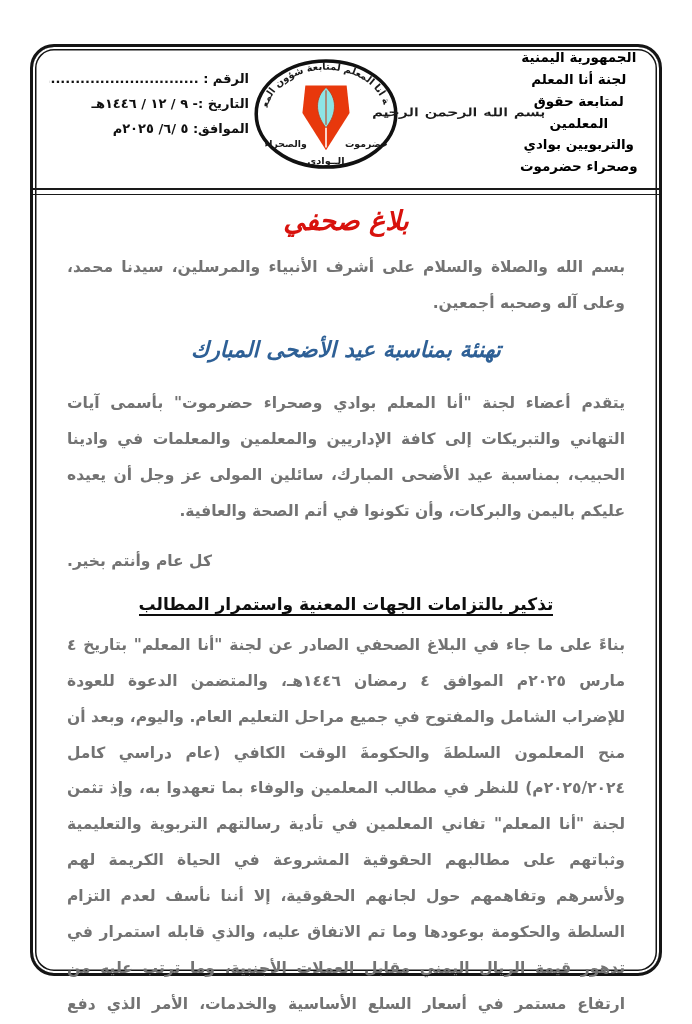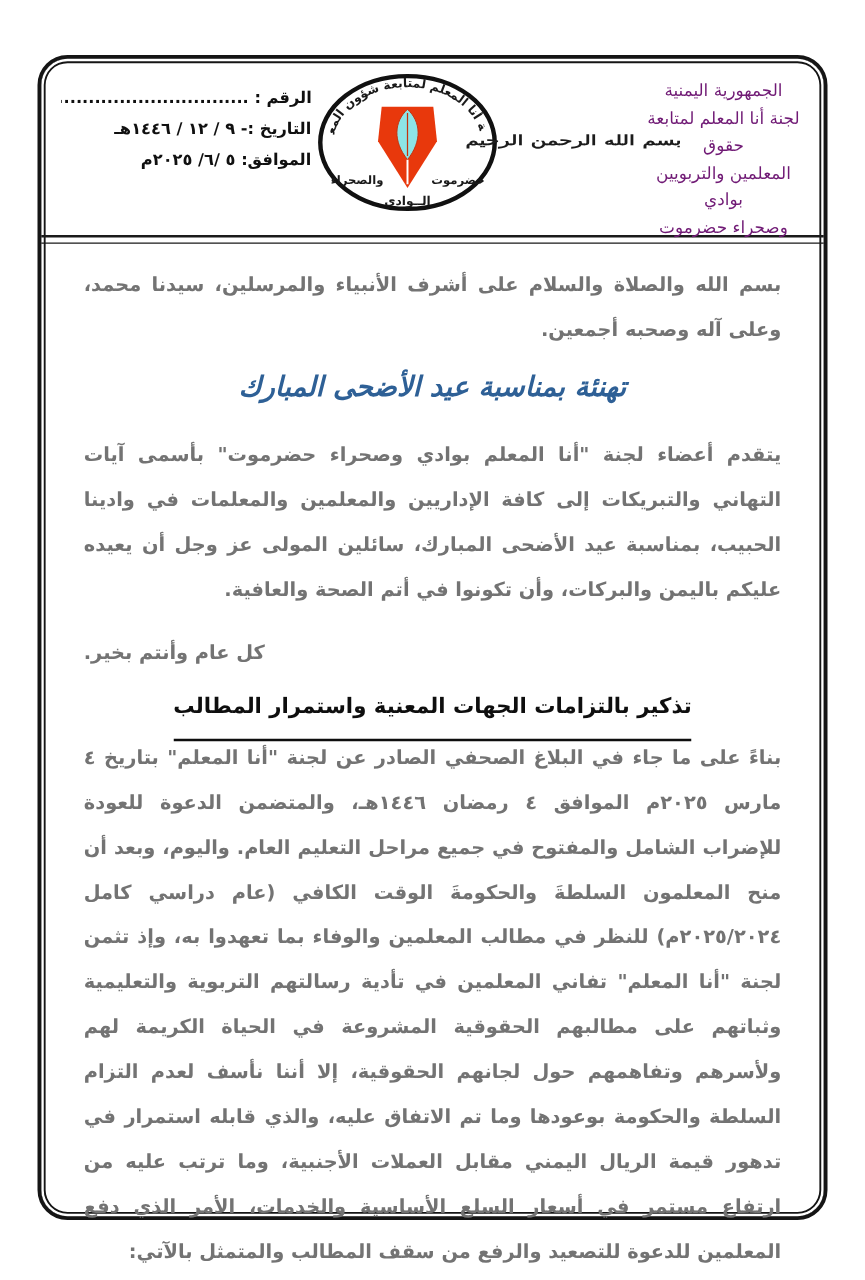--- a/index.html
+++ b/index.html
@@ -10,22 +10,22 @@
   }
   .frame{
     position:absolute;right:30px;top:44px;width:632px;height:932px;
     box-sizing:border-box;border:3px solid #151515;border-radius:24px;
     box-shadow: inset 0 0 0 2px #ffffff, inset 0 0 0 3.5px #151515;
     padding:0 16px;
   }
   
   .letterhead{display:flex;height:141px;align-items:flex-start;}
   .org-block{
-    width:198px;text-align:center;font-weight:normal;font-size:13.5px;
-    line-height:1.62;padding-top:16px;color:#701a75;
+    width:198px;text-align:center;font-weight:bold;font-size:13.5px;
+    line-height:1.62;color:#000000;
   }
   .center-block{flex:1;display:flex;flex-direction:row;align-items:center;padding-top:8px;}
   .bismillah{
     font-family:"DejaVu Serif","Liberation Serif",serif;
     font-size:11px;font-weight:bold;color:#1c1c1c;
     transform:scaleX(1.55);transform-origin:center;white-space:nowrap;
   }
   .logo-svg{width:154px;height:114px;margin-top:1px;}
   .meta-block{
     width:200px;font-weight:bold;font-size:13px;color:#101010;
@@ -45,21 +45,21 @@
   .para{
     font-size:15.5px;font-weight:bold;line-height:2.32;text-align:justify;
     margin:14px;color:#737373;
   }
   .para.short{text-align:left;}
   .title-blue{
     text-align:center;color:#2e6096;font-size:22px;font-weight:bold;font-style:italic;
     font-family:"DejaVu Serif","Liberation Serif",serif;margin:4px 0 24px;
   }
   .section-heading{text-align:center;font-size:17px;font-weight:bold;margin:10px 0 8px;color:#0e0e0e;}
-  .section-heading span{border-bottom:2.2px solid #0e0e0e;padding-bottom:16px;}
+  .section-heading span{border-bottom:2.2px solid #0e0e0e;padding-bottom:0;}
 </style>
 </head>
 <body>
 
 <div class="page">
   <div class="frame">
 
     <div class="letterhead">
 
       <div class="org-block">
@@ -91,20 +91,21 @@
         <div class="meta-line">الرقم : ...............................</div>
         <div class="meta-line">التاريخ :- ٩ / ١٢ / ١٤٤٦هـ</div>
         <div class="meta-line">الموافق: ٥ /٦/ ٢٠٢٥م</div>
       </div>
     </div>
 
     <div class="divider"></div>
 
     <div class="doc-body">
 
+      <div class="title-red">بلاغ صحفي</div>
 
       <p class="para">بسم الله والصلاة والسلام على أشرف الأنبياء والمرسلين، سيدنا محمد، وعلى آله وصحبه أجمعين.</p>
 
       <div class="title-blue">تهنئة بمناسبة عيد الأضحى المبارك</div>
 
       <p class="para">يتقدم أعضاء لجنة "أنا المعلم بوادي وصحراء حضرموت" بأسمى آيات التهاني والتبريكات إلى كافة الإداريين والمعلمين والمعلمات في وادينا الحبيب، بمناسبة عيد الأضحى المبارك، سائلين المولى عز وجل أن يعيده عليكم باليمن والبركات، وأن تكونوا في أتم الصحة والعافية.</p>
       <p class="para short">كل عام وأنتم بخير.</p>
 
       <div class="section-heading">
         <span>تذكير بالتزامات الجهات المعنية واستمرار المطالب</span>

